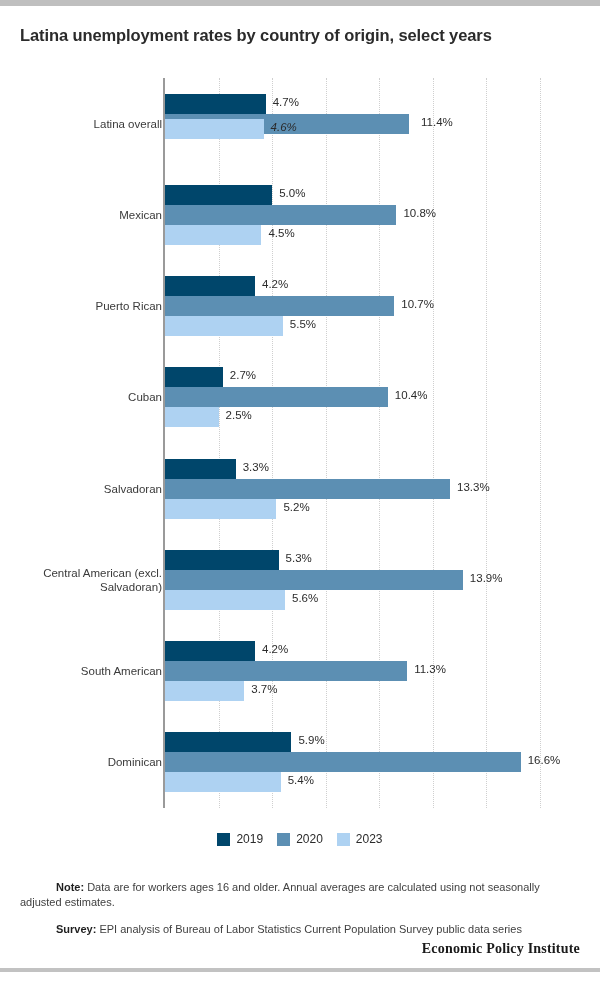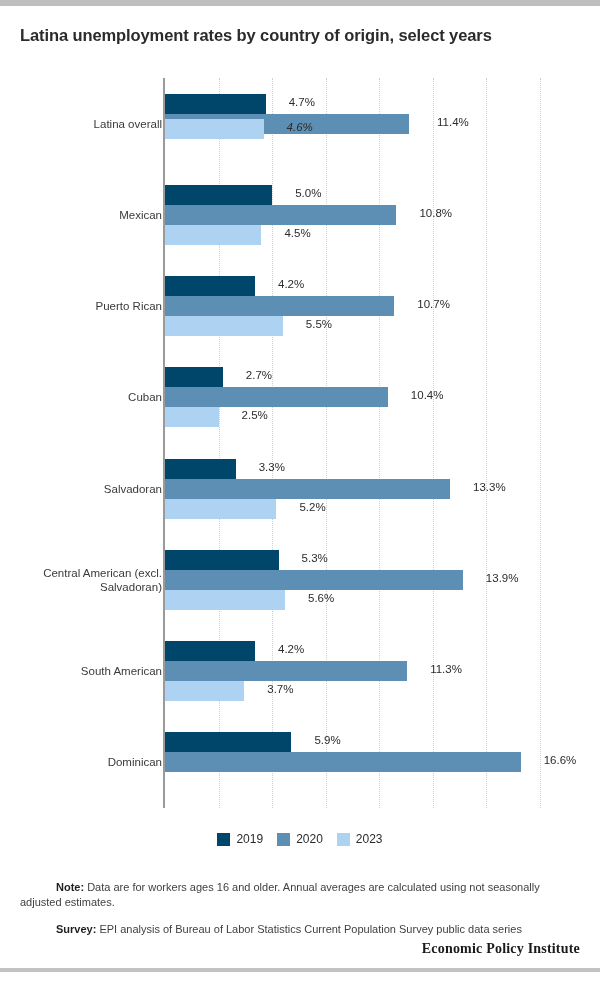--- a/index.html
+++ b/index.html
@@ -74,21 +74,21 @@
     position: absolute;
     left: 0; top: 0;
     height: 20px;
   }
   .bar-value {
     position: absolute;
     top: 2px;
     font-size: 11.5px;
     color: #2b2b2b;
     white-space: nowrap;
-    padding-left: 23px;
+    padding-left: 7px;
   }
 
   
   #legend {
     position: absolute;
     left: 0; top: 832px;
     width: 600px;
     display: flex;
     justify-content: center;
     align-items: center;
@@ -258,20 +258,24 @@
         <div class="group" style="top: 638.75px; height: 91.25px;">
           <div class="cat-label" style="top: 38.625px;">Dominican</div>
           <div class="bar-row" style="top: 15.625px; width: 375px;">
             <div class="bar" style="width: 126.429px; background: rgb(0, 70, 107);"></div>
             <div class="bar-value" style="left: 126.429px;">5.9%</div>
           </div>
           <div class="bar-row" style="top: 35.625px; width: 375px;">
             <div class="bar" style="width: 355.714px; background: rgb(92, 143, 179);"></div>
             <div class="bar-value" style="left: 355.714px;">16.6%</div>
           </div>
+          <div class="bar-row" style="top: 55.625px; width: 375px;">
+            <div class="bar" style="width: 115.714px; background: rgb(174, 210, 242);"></div>
+            <div class="bar-value" style="left: 115.714px;">5.4%</div>
+          </div>
         </div>
       </div>
   </div>
 
   <div id="legend">
       <div class="legend-item">
         <span class="legend-swatch" style="background: rgb(0, 70, 107);"></span>
         <span class="legend-label">2019</span>
       </div>
       <div class="legend-item">

